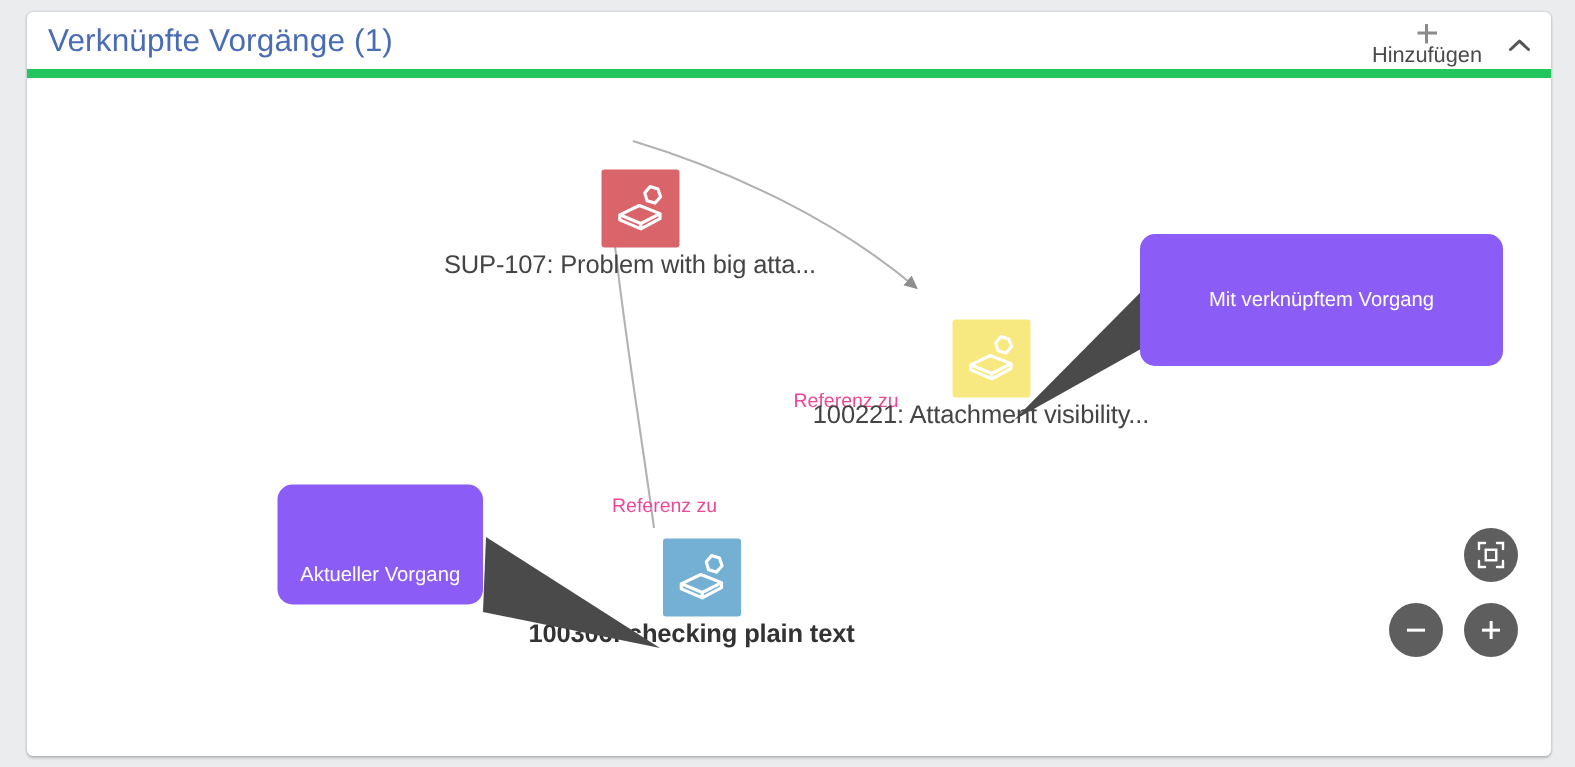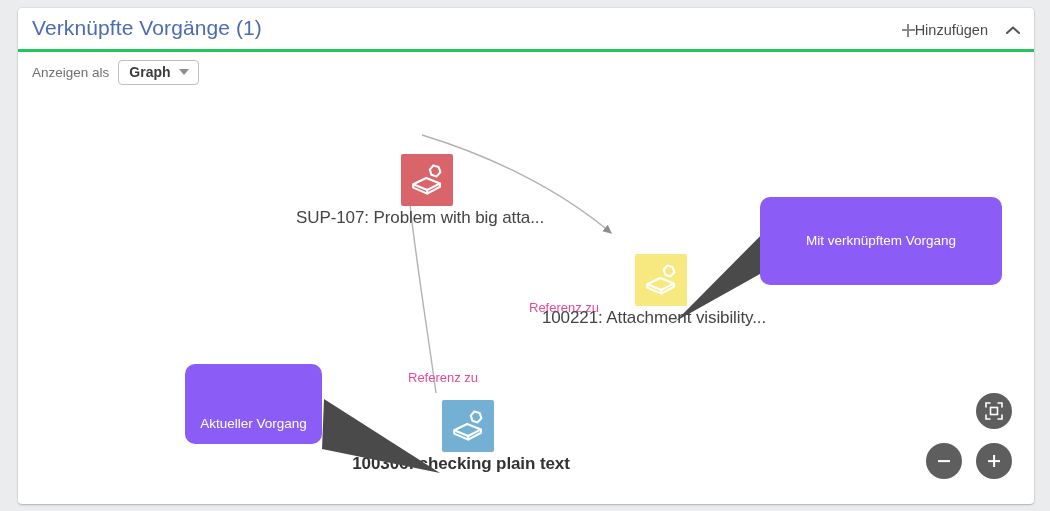--- a/index.html
+++ b/index.html
@@ -29,21 +29,21 @@
     background: #ffffff;
     border-radius: 4px;
     box-shadow: 0 1px 2px rgba(0,0,0,0.22), 0 0 0 1px rgba(0,0,0,0.04);
     overflow: hidden;
   }
 
   
   .panel-header {
     position: relative;
     height: 44px;
-    border-bottom: 3px solid #22c55e;
+    border-bottom: 6px solid #22c55e;
     box-sizing: border-box;
   }
 
   .panel-title {
     position: absolute;
     left: 14px;
     top: 8px;
     font-size: 21px;
     color: #4a6cb5;
     letter-spacing: 0.1px;
@@ -61,20 +61,21 @@
   }
 
   .add-link {
     display: flex;
     align-items: center;
     gap: 0;
     font-size: 14.5px;
     color: #4a4a4a;
     cursor: pointer;
     white-space: nowrap;
+    flex-direction: column;
   }
 
   .plus-icon {
     display: inline-block;
     position: relative;
     width: 13px;
     height: 13px;
   }
   .plus-icon::before, .plus-icon::after {
     content: "";
@@ -249,27 +250,20 @@
           <span>Hinzufügen</span>
         </div>
         <div class="chevron-up">
           <svg width="16" height="12" viewBox="0 0 16 12" aria-hidden="true">
             <path d="M2 9 L8 3.4 L14 9" fill="none" stroke="#555555" stroke-width="2" stroke-linecap="round" stroke-linejoin="round"></path>
           </svg>
         </div>
       </div>
     </div>
 
-    <div class="toolbar">
-      <span class="toolbar-label">Anzeigen als</span>
-      <span class="view-select">
-        <span>Graph</span>
-        <span class="caret-down"></span>
-      </span>
-    </div>
 
     <div class="graph-canvas">
 
       <svg class="edge-layer" viewBox="0 0 1016 410" preserveAspectRatio="none">
         <defs>
           <marker id="arrowhead" markerWidth="7" markerHeight="7" refX="5.6" refY="3" orient="auto" markerUnits="strokeWidth">
             <path d="M0,0 L6.5,3 L0,6 Z" fill="#8e8e8e"></path>
           </marker>
         </defs>
 

